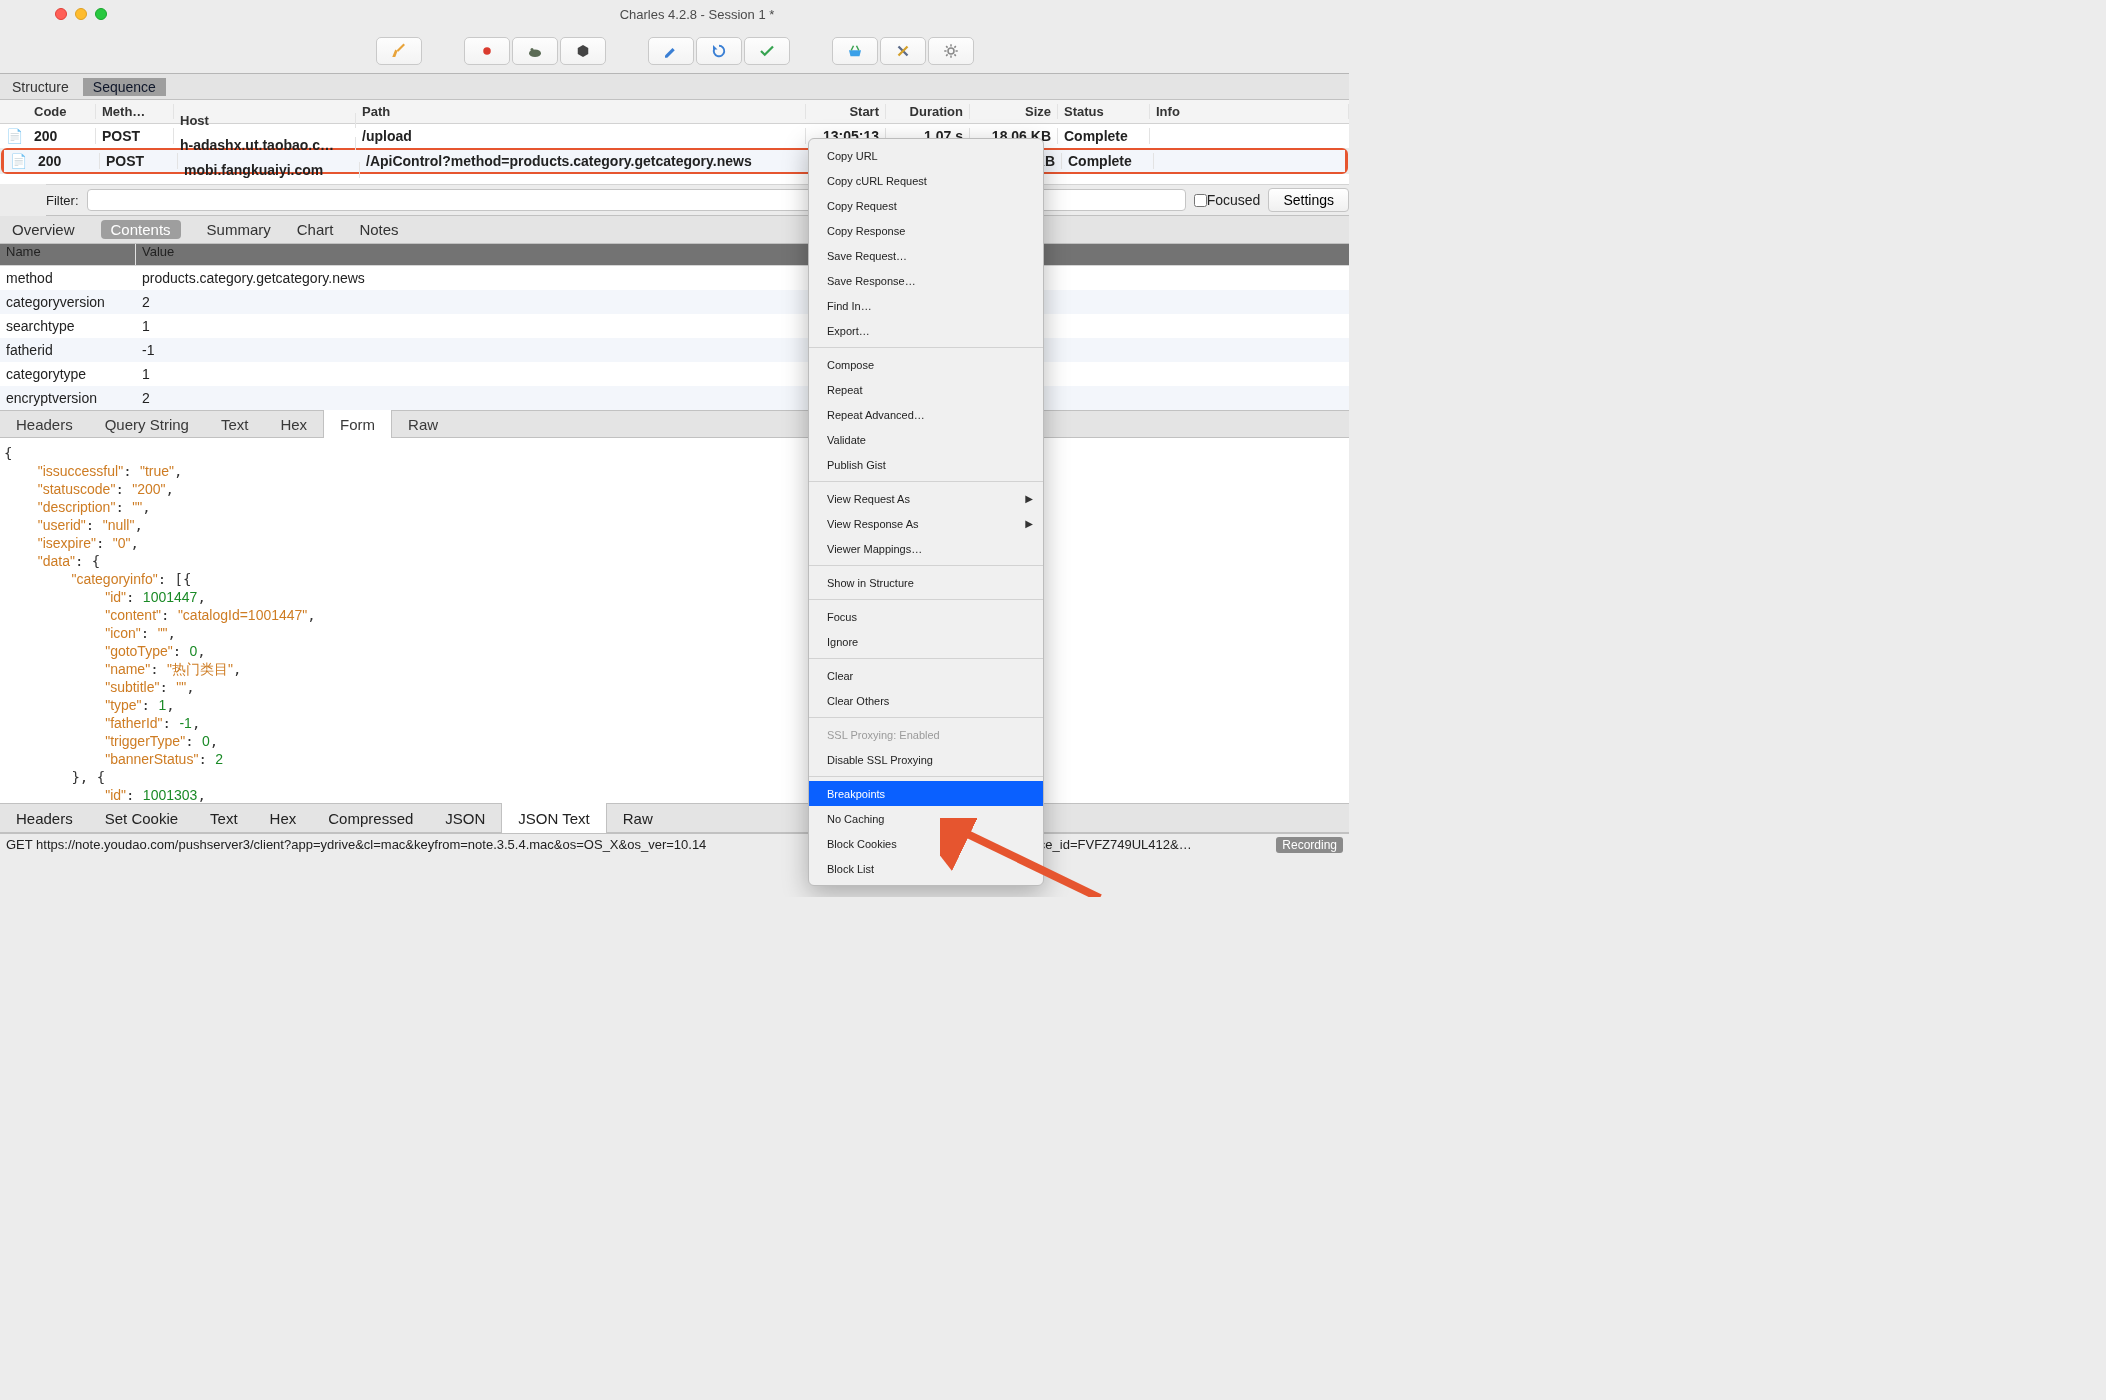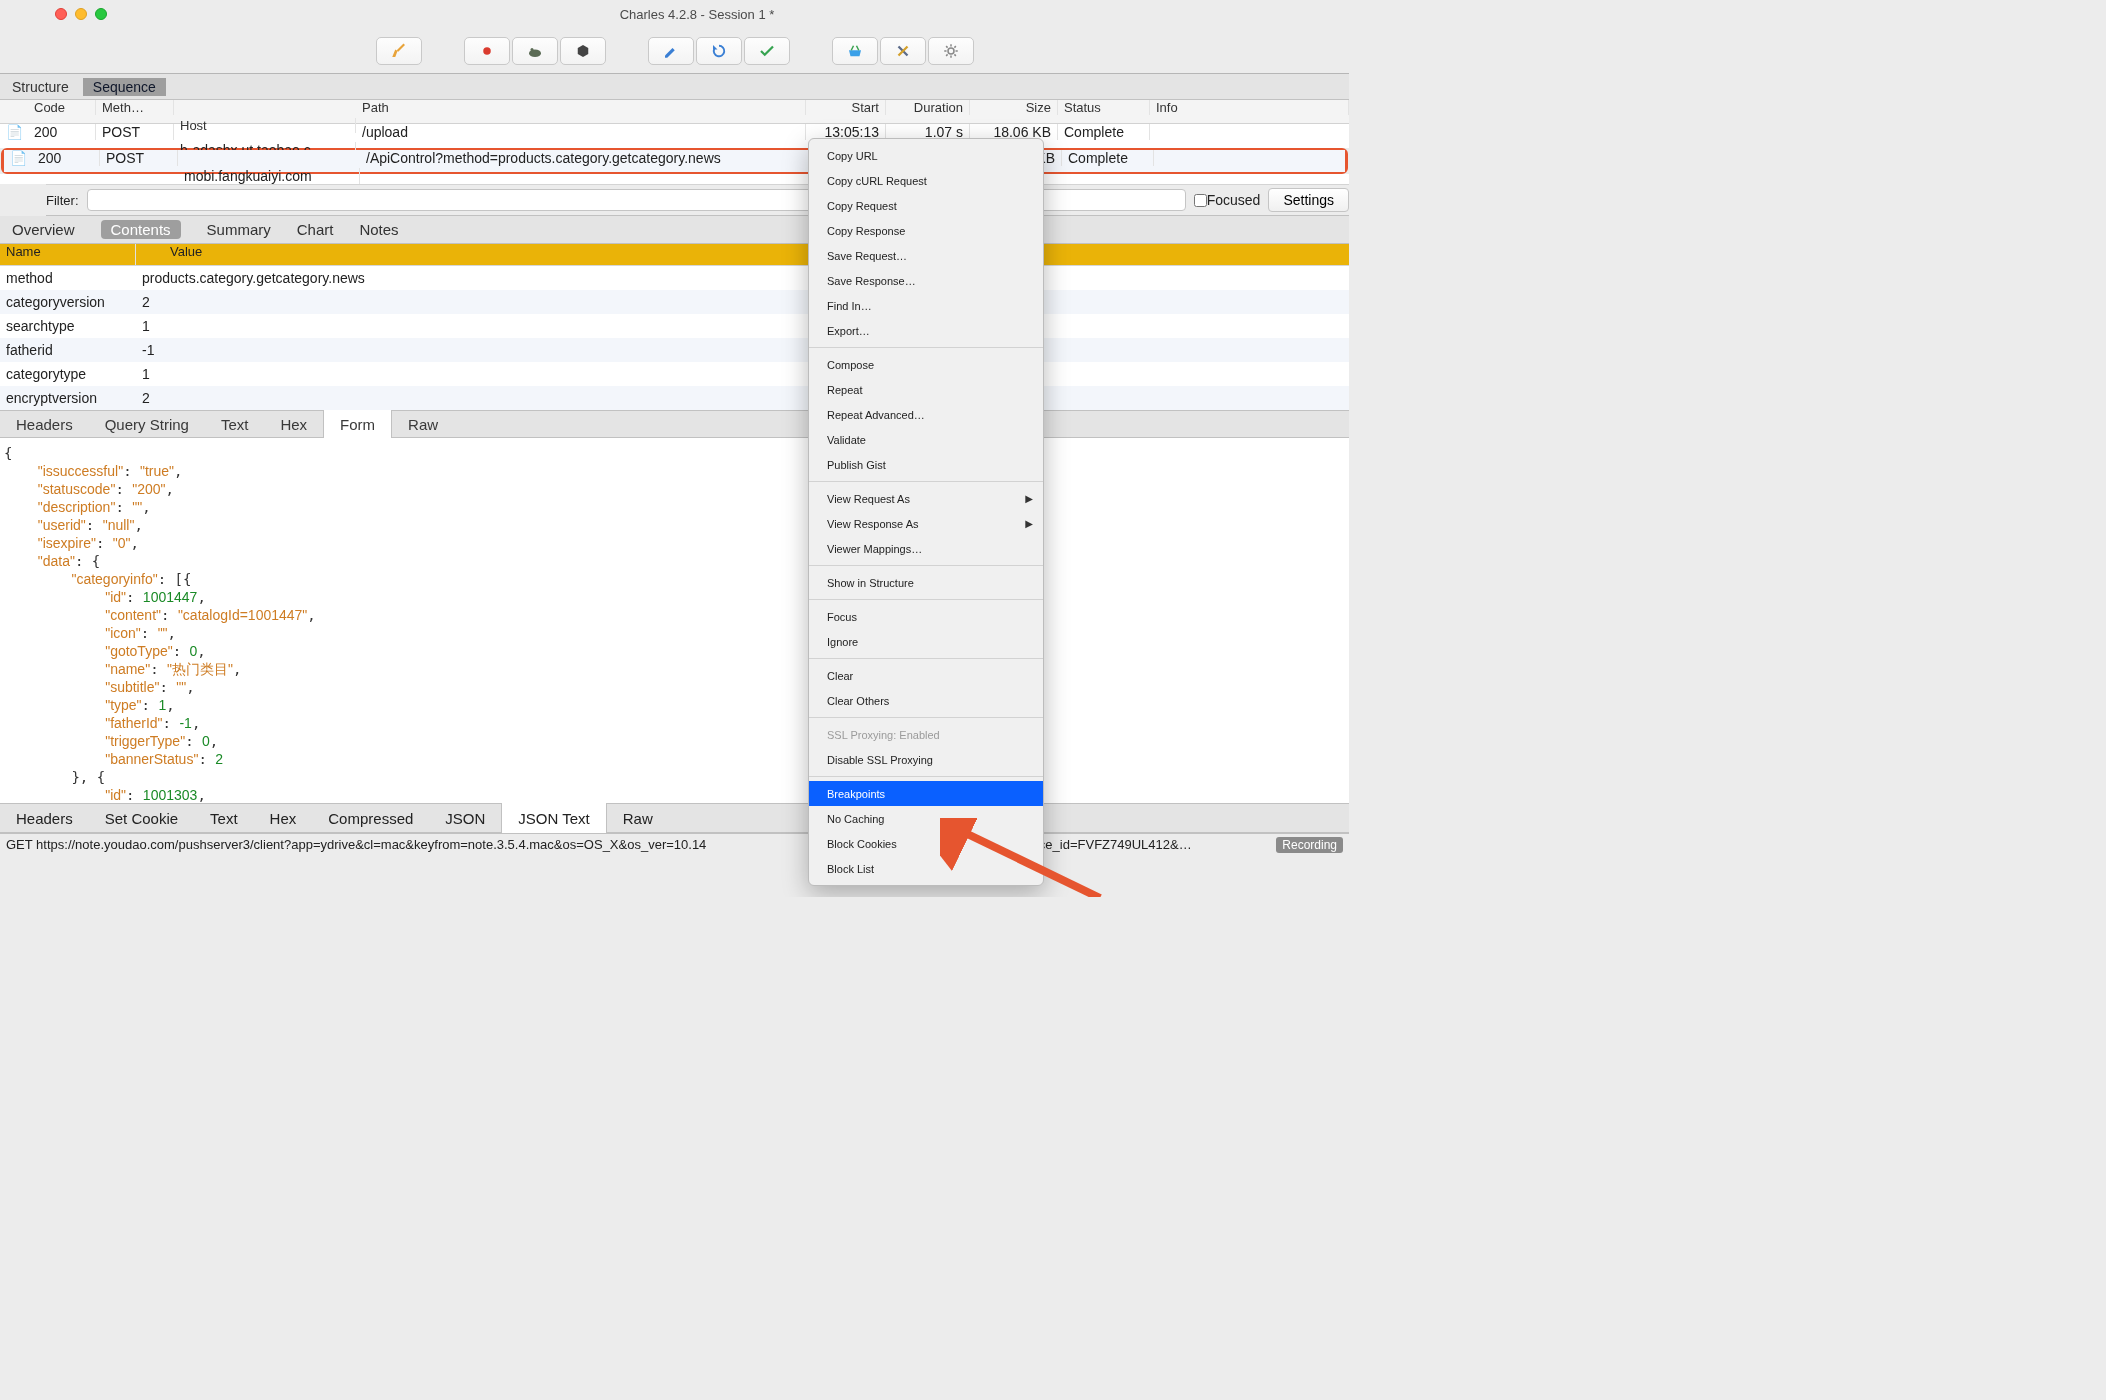--- a/index.html
+++ b/index.html
@@ -19,21 +19,21 @@
 .tb-group { display: flex; gap: 2px; }
 .tb-btn { width: 46px; height: 28px; border: 1px solid #c9c9c9; background: linear-gradient(#fdfdfd,#f3f3f3); border-radius: 5px; display: flex; align-items: center; justify-content: center; font-size: 16px; }
 .tb-btn svg { width: 18px; height: 18px; }
 
 
 .view-tabs { height: 26px; display: flex; align-items: center; gap: 14px; padding: 0 12px; border-bottom: 1px solid #c1c1c1; background: #e4e4e4; font-size: 14px; }
 .view-tab { color: #333; }
 .view-tab.sel { background: #9e9e9e; color: #0f172a; border-radius: 0; padding: 1px 10px; }
 
 
-.tbl-head, .tbl-row { display: flex; align-items: flex-start; height: 24px; }
+.tbl-head, .tbl-row { display: flex; align-items: center; height: 24px; font-weight: bold; }
 .tbl-head { background: #f4f4f4; border-bottom: 1px solid #d2d2d2; font-size: 13px; color: #333; }
 .tbl-head > div, .tbl-row > div { padding: 0 6px; white-space: nowrap; overflow: hidden; border-right: 1px solid #e3e3e3; }
 .c-icon { width: 28px; border-right: none !important; }
 .c-code { width: 68px; } .c-meth { width: 78px; } .c-host { width: 182px; margin-top: 18px; }
 .c-path { width: 450px; } .c-start { width: 80px; text-align: right; }
 .c-dur { width: 84px; text-align: right; } .c-size { width: 88px; text-align: right; }
 .c-status { width: 92px; } .c-info { flex: 1; }
 .tbl-row { background:#fff; font-size: 14px; }
 .row0 { background: #fff; }
 .row1-wrap { border: 3px solid #e6552f; border-radius: 6px; margin: 0 1px; height: 26px; display: flex; align-items: center; }
@@ -43,21 +43,21 @@
 .filter-bar { display: flex; align-items: center; height: 32px; padding: 0 0; gap: 8px; border-top: 1px solid #d4d4d4; border-bottom: 1px solid #c1c1c1; background: #ececec; margin-left: 46px; }
 .filter-bar input[type="text"] { flex: 1; height: 22px; border: 1px solid #c5c5c5; border-radius: 4px; background: #fff; padding: 0 6px; }
 .filter-bar label.chk { display: flex; align-items: center; font-size: 14px; }
 .filter-bar button { height: 24px; border: 1px solid #c5c5c5; background: linear-gradient(#fff,#f0f0f0); border-radius: 4px; padding: 0 14px; font-size: 14px; }
 
 
 .mid-tabs { height: 28px; display: flex; align-items: center; gap: 26px; padding: 0 12px; background: #e4e4e4; border-bottom: 1px solid #c1c1c1; font-size: 15px; color: #323232; }
 .mid-tab.sel { background: #9e9e9e; color: #fff; border-radius: 4px; padding: 1px 10px; }
 
 
-.nv-head { display: flex; height: 22px; background: #eab308; border-bottom: 1px solid #d6d6d6; font-size: 13px; gap: 28px; }
+.nv-head { display: flex; height: 22px; background: #737373; border-bottom: 1px solid #d6d6d6; font-size: 13px; }
 .nv-head > div { padding: 0 6px; }
 .nv-name { width: 136px; border-right: 1px solid #e1e1e1; }
 .nv-value { flex: 1; }
 .nv-body { height: 144px; overflow: hidden; }
 .nv-row { display: flex; height: 24px; align-items: center; font-size: 14px; }
 .nv-row:nth-child(odd) { background: #fff; }
 .nv-row:nth-child(even) { background: #f3f6fb; }
 .nv-row > div:first-child { width: 136px; padding: 0 6px; }
 .nv-row > div:last-child { padding: 0 6px; }
 

